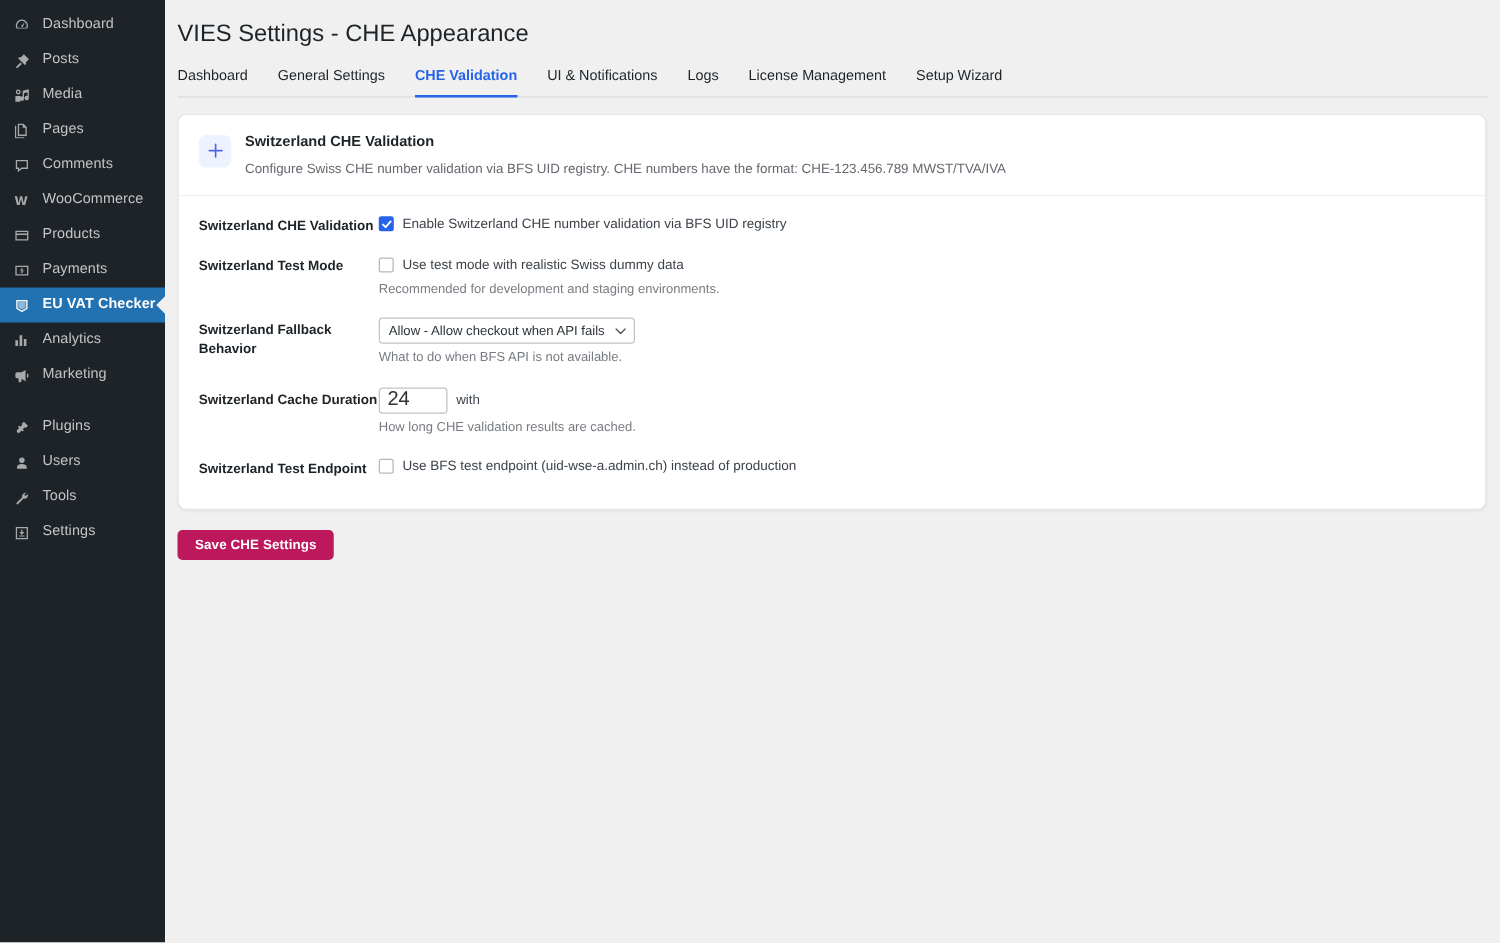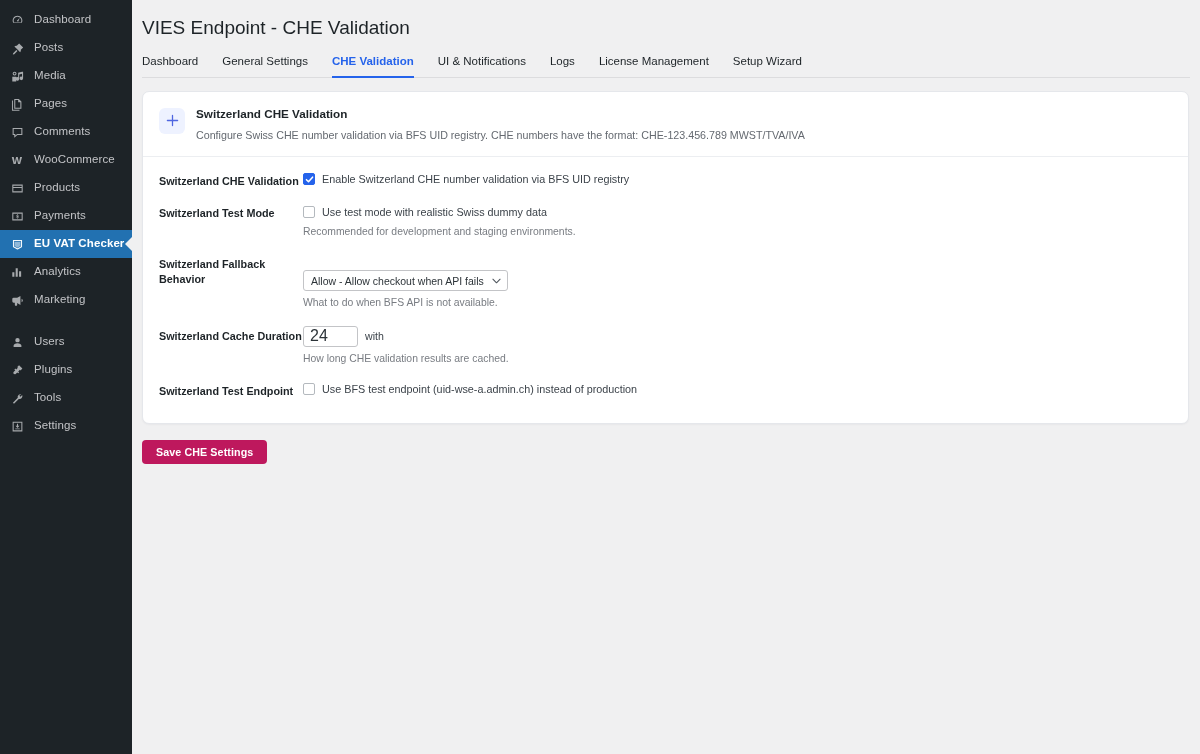--- a/index.html
+++ b/index.html
@@ -216,21 +216,20 @@
     gap: 8px;
     height: 21px;
     padding: 0 6px 0 7px;
     border: 1px solid #c3c4c7;
     border-radius: 3px;
     background: #fff;
     font-size: 10.5px;
     color: #2c3338;
     cursor: pointer;
     min-width: 162px;
-    margin-top: 16px;
   }
   .sel .chev { color: #50575e; display: flex; }
 
   .numinput {
     width: 55px; height: 21px;
     border: 1px solid #c3c4c7;
     border-radius: 3px;
     background: #fff;
     font-size: 16px;
     color: #2c3338;
@@ -355,54 +354,54 @@
           <svg width="13" height="13" viewBox="0 0 20 20" fill="currentColor" aria-hidden="true">
             <path d="M14.5 3v14l-5-3.2v2.7c0 1-.8 1.8-1.8 1.8s-1.8-.8-1.8-1.8v-3.2H4a2 2 0 0 1-2-2V7.7a2 2 0 0 1 2-2h5.5L14.5 3zm1.8 4.2a3 3 0 0 1 0 5.6V7.2z"></path>
           </svg>
         </span>
         <span class="mi-label">Marketing</span>
       </div>
       <div class="menu-gap"></div>
       <div class="menu-item">
         <span class="mi-icon">
           <svg width="13" height="13" viewBox="0 0 20 20" fill="currentColor" aria-hidden="true">
+            <path d="M12.4 2 9.6 4.8l1 1-2.6 2.6-1.4-1.4-1.4 1.4 1.4 1.4-3 3 .5 2.6 2.6.5 3-3 1.4 1.4 1.4-1.4-1.4-1.4 2.6-2.6 1 1L17.5 7 12.4 2z"></path>
+          </svg>
+        </span>
+        <span class="mi-label">Plugins</span>
+      </div>
+      <div class="menu-item">
+        <span class="mi-icon">
+          <svg width="13" height="13" viewBox="0 0 20 20" fill="currentColor" aria-hidden="true">
             <path d="M10 3a3.4 3.4 0 1 1 0 6.8A3.4 3.4 0 0 1 10 3zm0 8.2c3.2 0 6 1.6 6 3.5V17H4v-2.3c0-1.9 2.8-3.5 6-3.5z"></path>
           </svg>
         </span>
         <span class="mi-label">Users</span>
       </div>
       <div class="menu-item">
         <span class="mi-icon">
           <svg width="13" height="13" viewBox="0 0 20 20" fill="currentColor" aria-hidden="true">
-            <path d="M12.4 2 9.6 4.8l1 1-2.6 2.6-1.4-1.4-1.4 1.4 1.4 1.4-3 3 .5 2.6 2.6.5 3-3 1.4 1.4 1.4-1.4-1.4-1.4 2.6-2.6 1 1L17.5 7 12.4 2z"></path>
-          </svg>
-        </span>
-        <span class="mi-label">Plugins</span>
-      </div>
-      <div class="menu-item">
-        <span class="mi-icon">
-          <svg width="13" height="13" viewBox="0 0 20 20" fill="currentColor" aria-hidden="true">
             <path d="M16.2 3.8a4.3 4.3 0 0 0-5.8 5.2L3 16.4l1.6 1.6 7.4-7.4a4.3 4.3 0 0 0 5.2-5.8l-2.6 2.6-1.8-1.8 2.4-1.8z"></path>
           </svg>
         </span>
         <span class="mi-label">Tools</span>
       </div>
       <div class="menu-item">
         <span class="mi-icon">
           <svg width="13" height="13" viewBox="0 0 20 20" fill="currentColor" aria-hidden="true">
             <path d="M2.5 2.5h15v15h-15v-15zm1.6 1.6v11.8h11.8V4.1H4.1zm5.1 1.6h1.6v3h2.2l-3 3.6-3-3.6h2.2v-3zm-2.6 7.2h6.8v1.4H6.6v-1.4z"></path>
           </svg>
         </span>
         <span class="mi-label">Settings</span>
       </div>
     </nav>
 
   <main id="content">
 
-    <h1 id="page-title">VIES Endpoint - CHE Validation</h1>
+    <h1 id="page-title">VIES Settings - CHE Appearance</h1>
 
     <div id="tabs">
         <div class="tab">Dashboard</div>
         <div class="tab">General Settings</div>
         <div class="tab active">CHE Validation</div>
         <div class="tab">UI &amp; Notifications</div>
         <div class="tab">Logs</div>
         <div class="tab">License Management</div>
         <div class="tab">Setup Wizard</div>
       </div>

